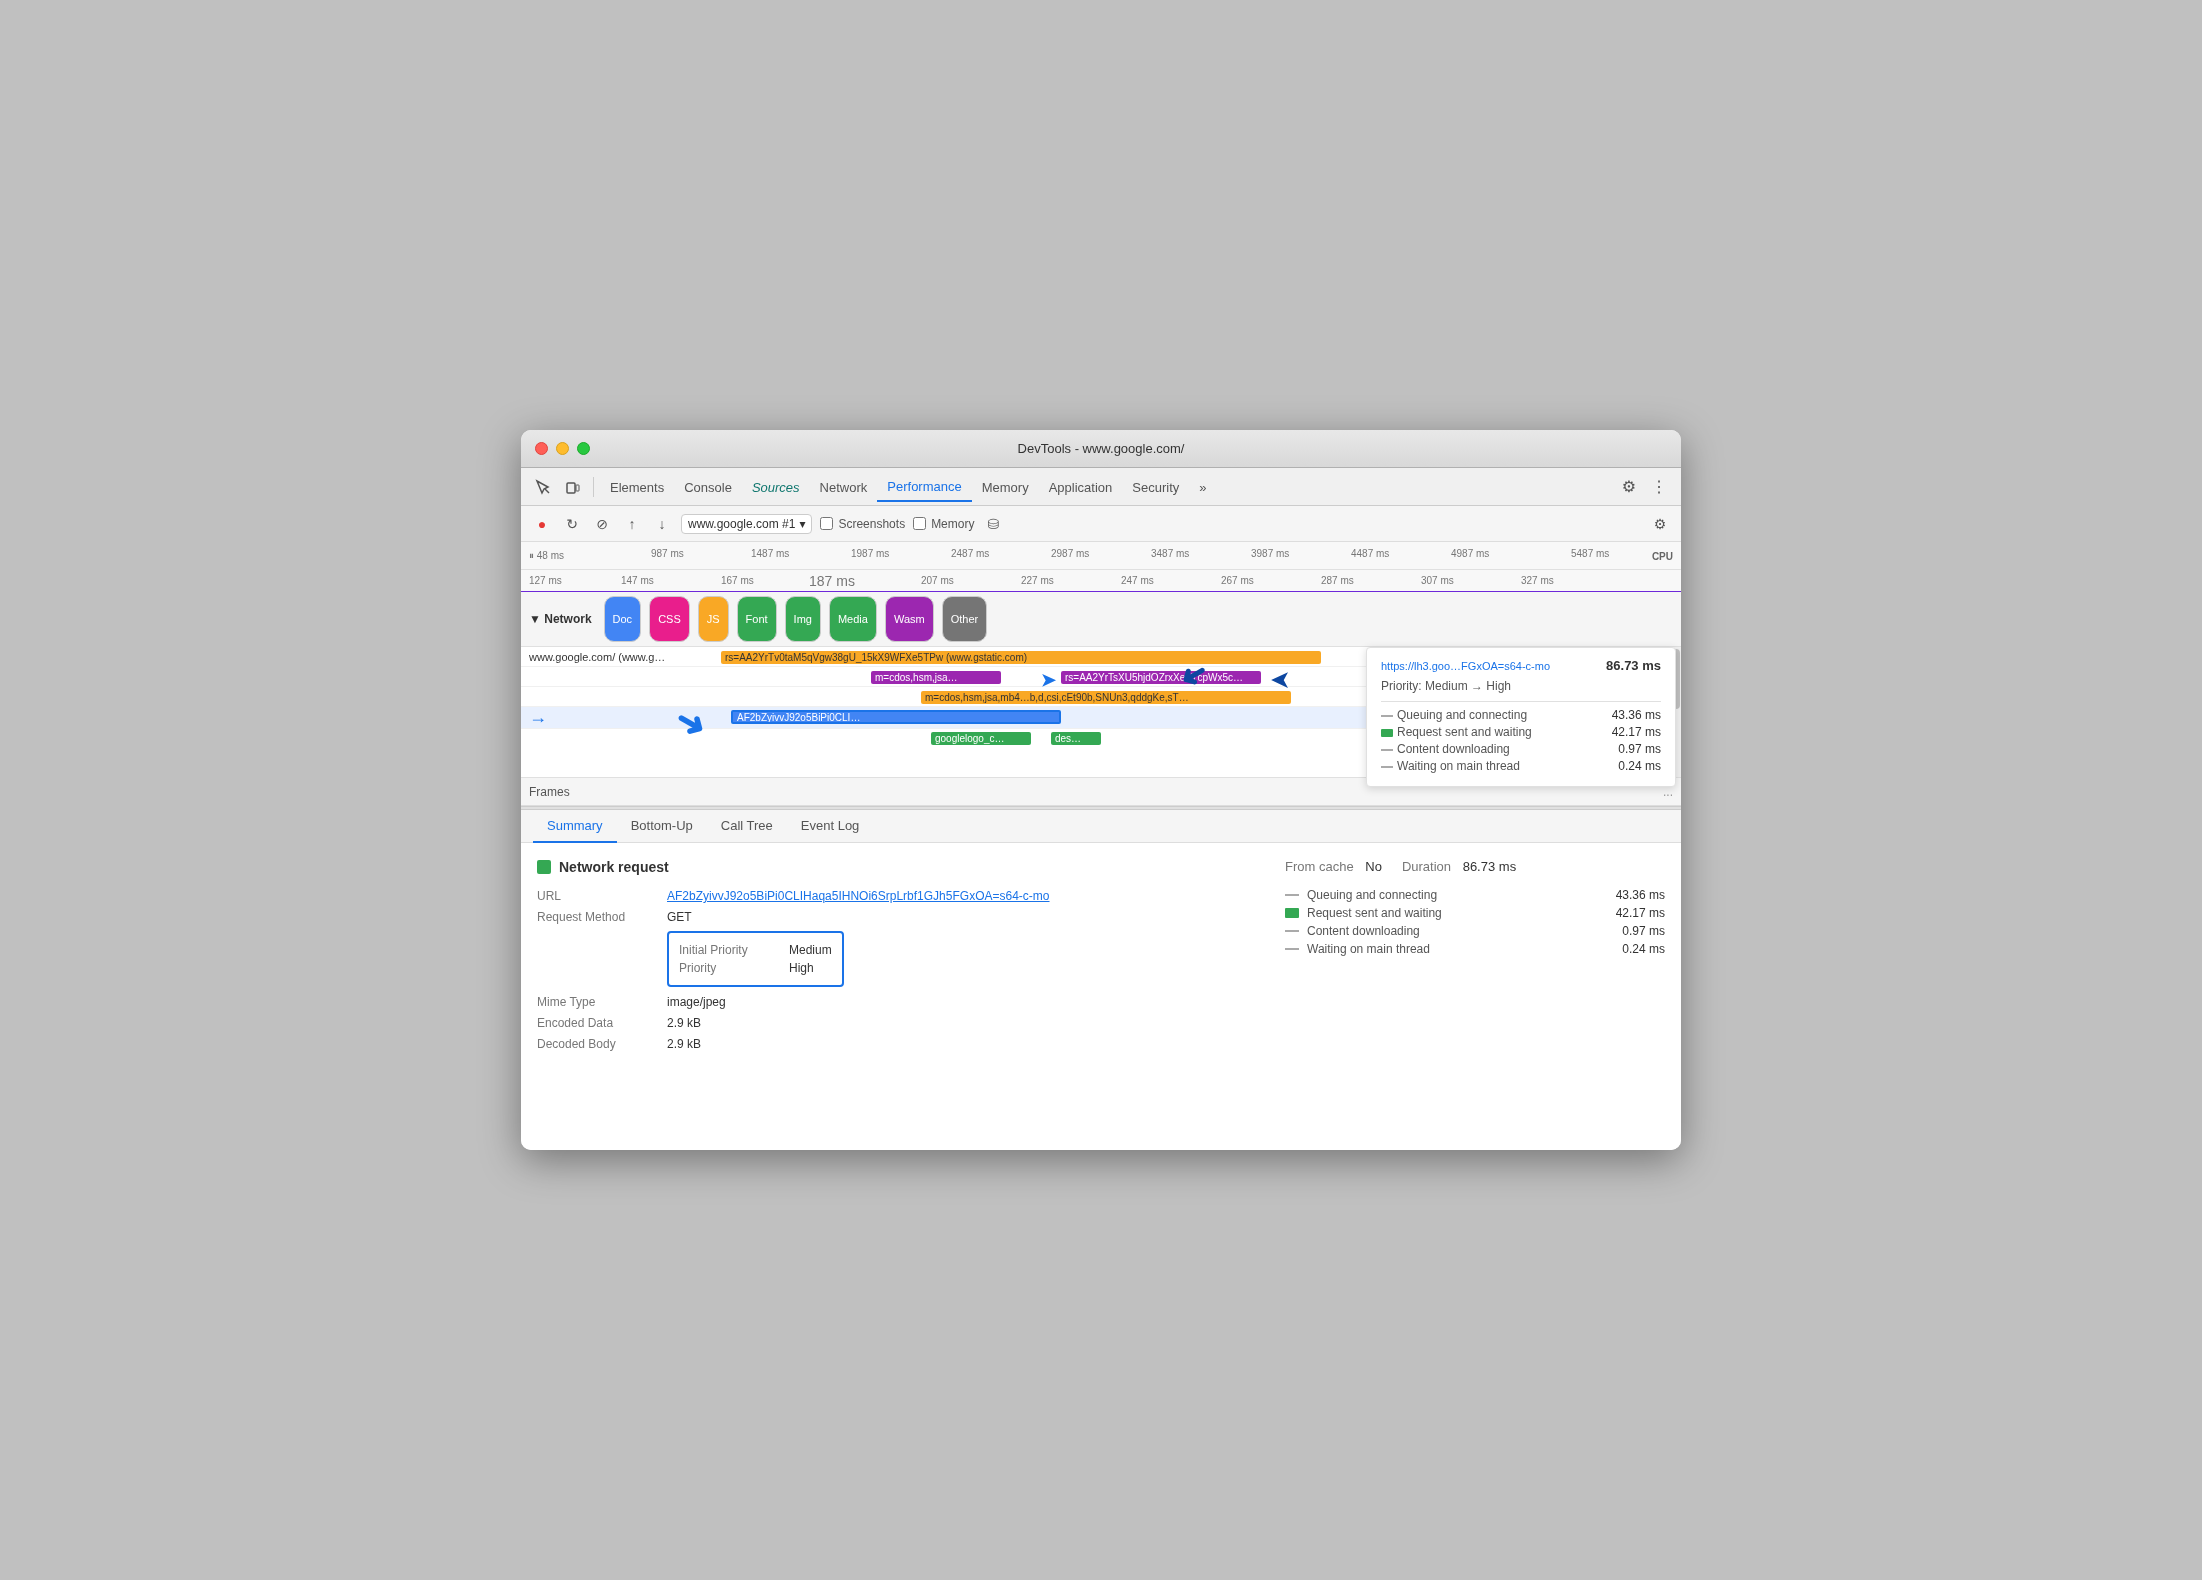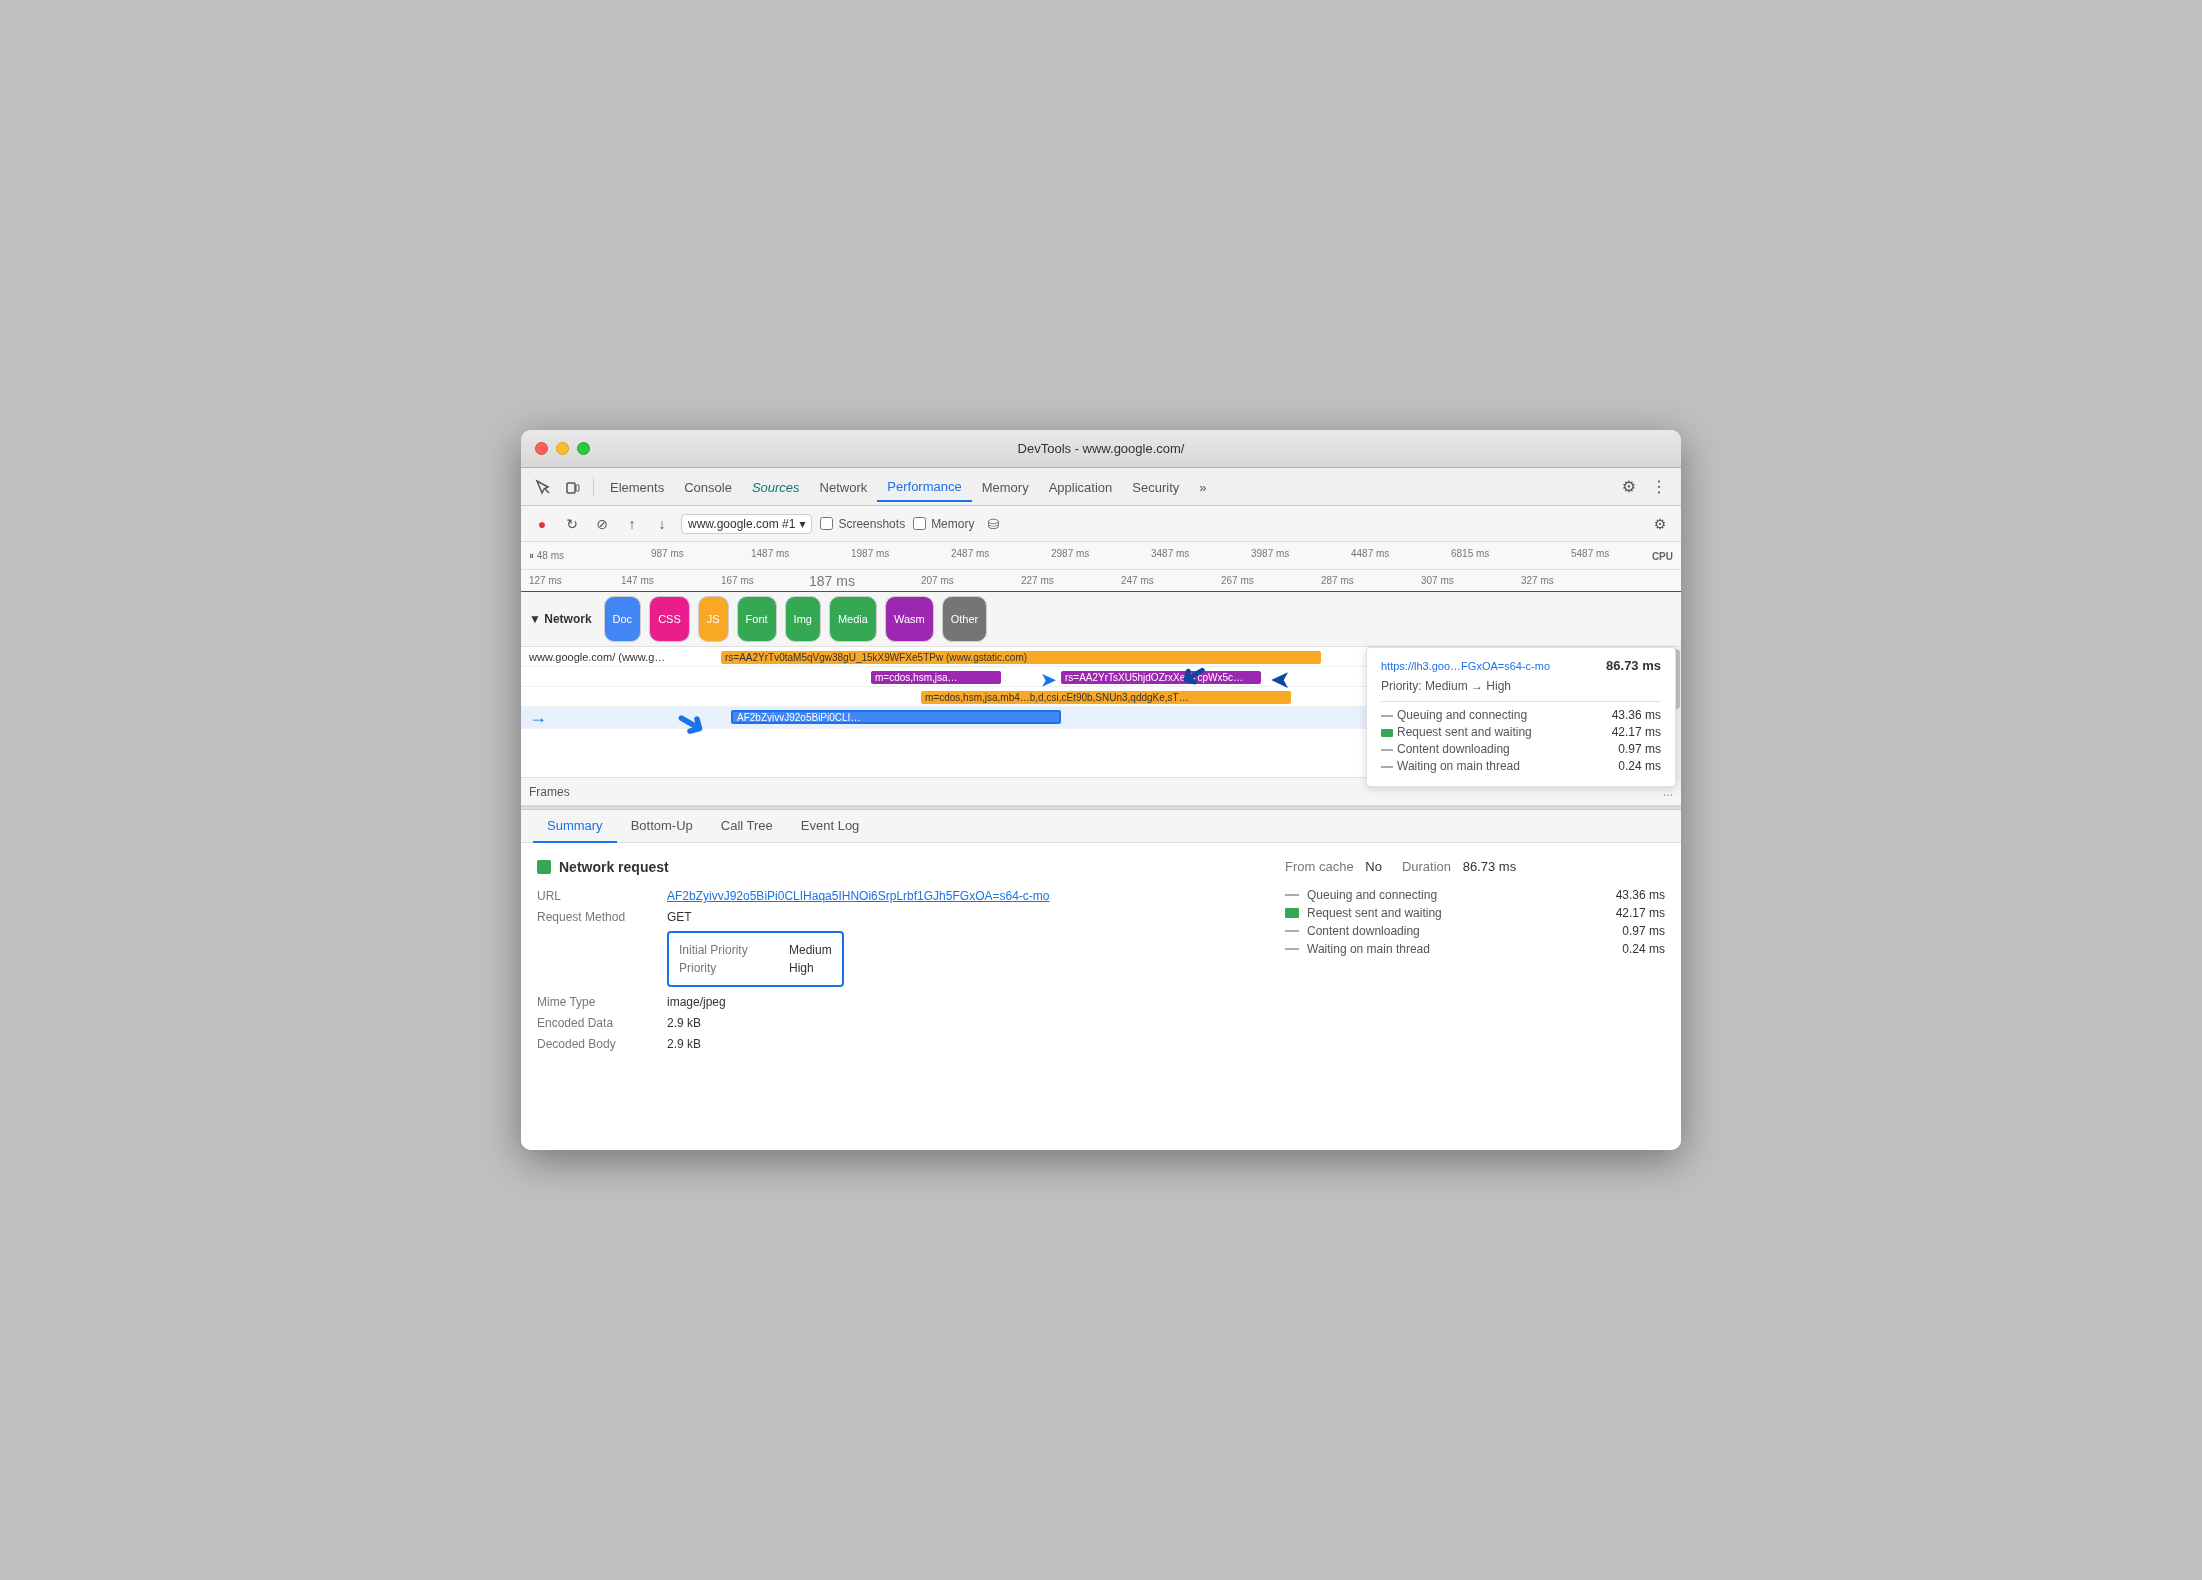--- a/index.html
+++ b/index.html
@@ -407,21 +407,21 @@
     <div class="timeline-ruler" style="height:28px;border-bottom:1px solid #e0e0e0;">
       <div style="position:absolute;left:8px;top:50%;transform:translateY(-50%);font-size:10px;color:#777;">⏸ 48 ms</div>
       <div style="position:absolute;left:130px;font-size:10px;color:#777;top:6px;">987 ms</div>
       <div style="position:absolute;left:230px;font-size:10px;color:#777;top:6px;">1487 ms</div>
       <div style="position:absolute;left:330px;font-size:10px;color:#777;top:6px;">1987 ms</div>
       <div style="position:absolute;left:430px;font-size:10px;color:#777;top:6px;">2487 ms</div>
       <div style="position:absolute;left:530px;font-size:10px;color:#777;top:6px;">2987 ms</div>
       <div style="position:absolute;left:630px;font-size:10px;color:#777;top:6px;">3487 ms</div>
       <div style="position:absolute;left:730px;font-size:10px;color:#777;top:6px;">3987 ms</div>
       <div style="position:absolute;left:830px;font-size:10px;color:#777;top:6px;">4487 ms</div>
-      <div style="position:absolute;left:930px;font-size:10px;color:#777;top:6px;">6815 ms</div>
+      <div style="position:absolute;left:930px;font-size:10px;color:#777;top:6px;">4987 ms</div>
       <div style="position:absolute;left:1050px;font-size:10px;color:#777;top:6px;">5487 ms</div>
       <div style="position:absolute;right:8px;top:50%;transform:translateY(-50%);font-size:10px;color:#666;font-weight:700;">CPU</div>
     </div>
 
 
     <div class="network-ruler">
       <div style="position:absolute;left:0;font-size:10px;color:#777;padding-left:8px;">127 ms</div>
       <div style="position:absolute;left:100px;font-size:10px;color:#777;">147 ms</div>
       <div style="position:absolute;left:200px;font-size:10px;color:#777;">167 ms</div>
       <div style="position:absolute;left:288px;font-size:14px;color:#777;">187 ms</div>
@@ -488,20 +488,31 @@
             
             <span style="color:#1a73e8;font-size:18px;font-weight:900;">→</span>
           </div>
           <div style="flex:1;position:relative;height:100%;">
             <div style="position:absolute;left:10px;top:3px;height:14px;width:330px;background:#4285f4;border-radius:2px;border:2px solid #1a73e8;display:flex;align-items:center;padding-left:4px;overflow:hidden;">
               <span style="font-size:10px;color:white;white-space:nowrap;">AF2bZyivvJ92o5BiPi0CLI…</span>
             </div>
           </div>
         </div>
 
+        <div style="display:flex;height:20px;align-items:center;">
+          <div style="width:200px;font-size:11px;padding-left:8px;"></div>
+          <div style="flex:1;position:relative;height:100%;">
+            <div style="position:absolute;left:210px;top:3px;height:13px;width:100px;background:#34a853;border-radius:2px;display:flex;align-items:center;padding-left:4px;overflow:hidden;">
+              <span style="font-size:10px;color:white;white-space:nowrap;">googlelogo_c…</span>
+            </div>
+            <div style="position:absolute;left:330px;top:3px;height:13px;width:50px;background:#34a853;border-radius:2px;display:flex;align-items:center;padding-left:4px;overflow:hidden;">
+              <span style="font-size:10px;color:white;white-space:nowrap;">des…</span>
+            </div>
+          </div>
+        </div>
 
         <div class="tooltip-popup" style="top:0px;right:5px;width:310px;">
           <div style="font-size:12px;margin-bottom:6px;display:flex;justify-content:space-between;align-items:baseline;">
             <span style="color:#1a73e8;font-size:11px;">https://lh3.goo…FGxOA=s64-c-mo</span>
             <strong style="color:#333;font-size:13px;">86.73 ms</strong>
           </div>
           <div style="font-size:12px;color:#555;margin-bottom:8px;">
             Priority: Medium → High
           </div>
           <div class="tooltip-sep"></div>

